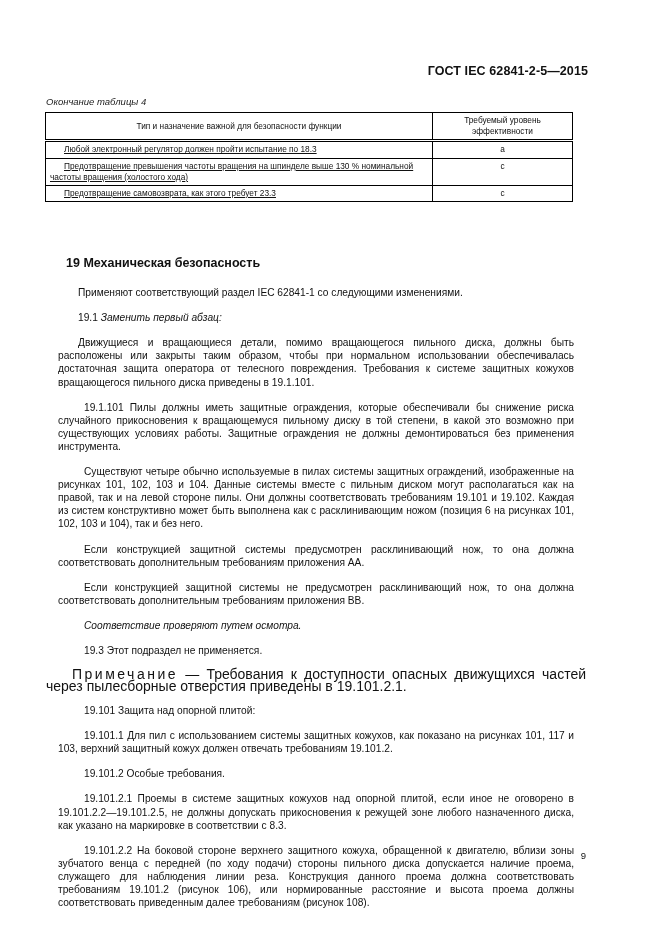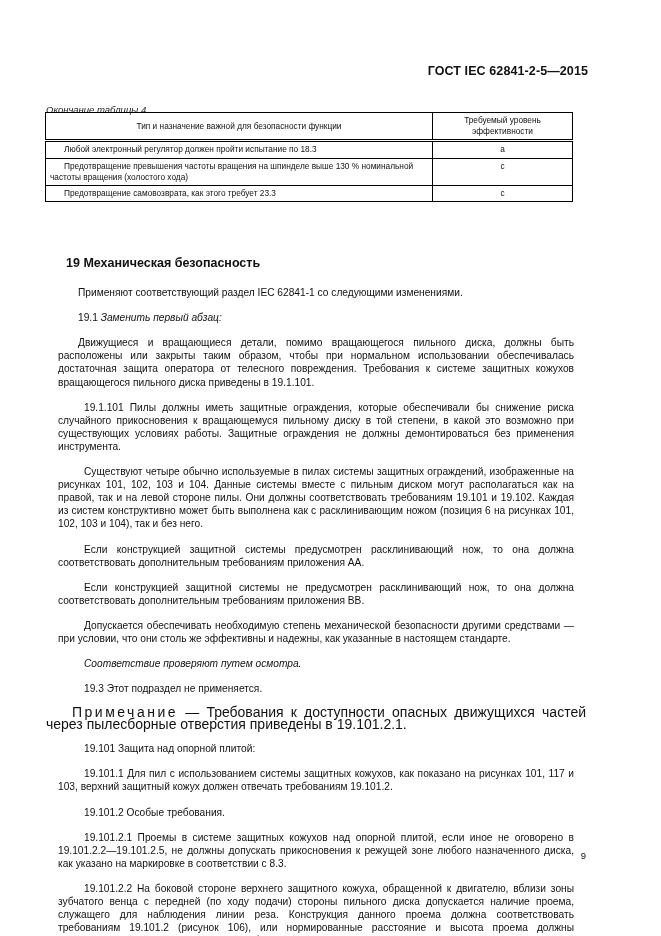--- a/index.html
+++ b/index.html
@@ -1,23 +1,23 @@
 <!DOCTYPE html>
 <html><head>
 <meta charset="utf-8">
 <style>
   html, body { margin: 0; padding: 0; background: #ffffff; }
   body { width: 661px; height: 936px; position: relative; overflow: hidden; font-family: "Liberation Sans", sans-serif; color: #111; }
   .page-header { position: absolute; right: 73px; top: 64px; font-weight: bold; font-size: 12.5px; letter-spacing: 0.1px; }
-  .table-caption { position: absolute; left: 46px; top: 104px; font-style: italic; font-size: 9.5px; color: #222; }
+  .table-caption { position: absolute; left: 46px; top: 96px; font-style: italic; font-size: 9.5px; color: #222; }
   table.req { position: absolute; left: 45px; top: 112px; width: 528px; border-collapse: collapse; font-size: 8.3px; }
   table.req td, table.req th { border: 1px solid #000; padding: 2px 4px; vertical-align: top; line-height: 11.2px; font-weight: normal; }
   table.req thead th { height: 20px; vertical-align: middle; text-align: center; border-bottom: 3px double #000; }
   table.req th.c1 { width: 378px; }
-  table.req td.fn { text-align: left; text-indent: 14px; }
+  table.req td.fn { text-align: left; text-indent: 14px; text-decoration: underline; }
   table.req td.lv { text-align: center; }
   .content { position: absolute; left: 46px; top: 257px; width: 540px; font-size: 10.2px; line-height: 13.1px; }
   .content h2 { font-size: 12.5px; font-weight: bold; margin: 0 0 16px 20px; }
   .content p { margin: 12px; text-align: justify; text-indent: 20px; }
   .content p.ind { text-indent: 26px; }
   .it { font-style: italic; }
   .note { font-size: 14px; line-height: 11.5px; margin: 5px 0 7px 0 !important; text-indent: 26px !important; }
   .note .spaced { letter-spacing: 2.5px; }
   .page-number { position: absolute; right: 75px; top: 850px; font-size: 9.5px; }
 </style>
@@ -53,21 +53,20 @@
 
 <div class="content">
   <h2>19  Механическая безопасность</h2>
   <p>Применяют соответствующий раздел IEC 62841-1 со следующими изменениями.</p>
   <p><span>19.1  </span><span class="it">Заменить первый абзац:</span></p>
   <p>Движущиеся и вращающиеся детали, помимо вращающегося пильного диска, должны быть расположены или закрыты таким образом, чтобы при нормальном использовании обеспечивалась достаточная защита оператора от телесного повреждения. Требования к системе защитных кожухов вращающегося пильного диска приведены в 19.1.101.</p>
   <p class="ind">19.1.101  Пилы должны иметь защитные ограждения, которые обеспечивали бы снижение риска случайного прикосновения к вращающемуся пильному диску в той степени, в какой это возможно при существующих условиях работы. Защитные ограждения не должны демонтироваться без применения инструмента.</p>
   <p class="ind">Существуют четыре обычно используемые в пилах системы защитных ограждений, изображенные на рисунках 101, 102, 103 и 104. Данные системы вместе с пильным диском могут располагаться как на правой, так и на левой стороне пилы. Они должны соответствовать требованиям 19.101 и 19.102. Каждая из систем конструктивно может быть выполнена как с расклинивающим ножом (позиция 6 на рисунках 101, 102, 103 и 104), так и без него.</p>
   <p class="ind">Если конструкцией защитной системы предусмотрен расклинивающий нож, то она должна соответствовать дополнительным требованиям приложения АА.</p>
   <p class="ind">Если конструкцией защитной системы не предусмотрен расклинивающий нож, то она должна соответствовать дополнительным требованиям приложения ВВ.</p>
-  <p class="ind">Допускается обеспечивать необходимую степень механической безопасности другими средствами — при условии, что они столь же эффективны и надежны, как указанные в настоящем стандарте.</p>
   <p class="ind it">Соответствие проверяют путем осмотра.</p>
   <p class="ind">19.3  Этот подраздел не применяется.</p>
   <p class="note"><span class="spaced">Примечание</span><span> — Требования к доступности опасных движущихся частей через пылесборные отверстия приведены в 19.101.2.1.</span></p>
   <p class="ind">19.101  Защита над опорной плитой:</p>
   <p class="ind">19.101.1  Для пил с использованием системы защитных кожухов, как показано на рисунках 101, 117 и 103, верхний защитный кожух должен отвечать требованиям 19.101.2.</p>
   <p class="ind">19.101.2  Особые требования.</p>
   <p class="ind">19.101.2.1  Проемы в системе защитных кожухов над опорной плитой, если иное не оговорено в 19.101.2.2—19.101.2.5, не должны допускать прикосновения к режущей зоне любого назначенного диска, как указано на маркировке в соответствии с 8.3.</p>
   <p class="ind">19.101.2.2  На боковой стороне верхнего защитного кожуха, обращенной к двигателю, вблизи зоны зубчатого венца с передней (по ходу подачи) стороны пильного диска допускается наличие проема, служащего для наблюдения линии реза. Конструкция данного проема должна соответствовать требованиям 19.101.2 (рисунок 106), или нормированные расстояние и высота проема должны соответствовать приведенным далее требованиям (рисунок 108).</p>
 </div>
 

